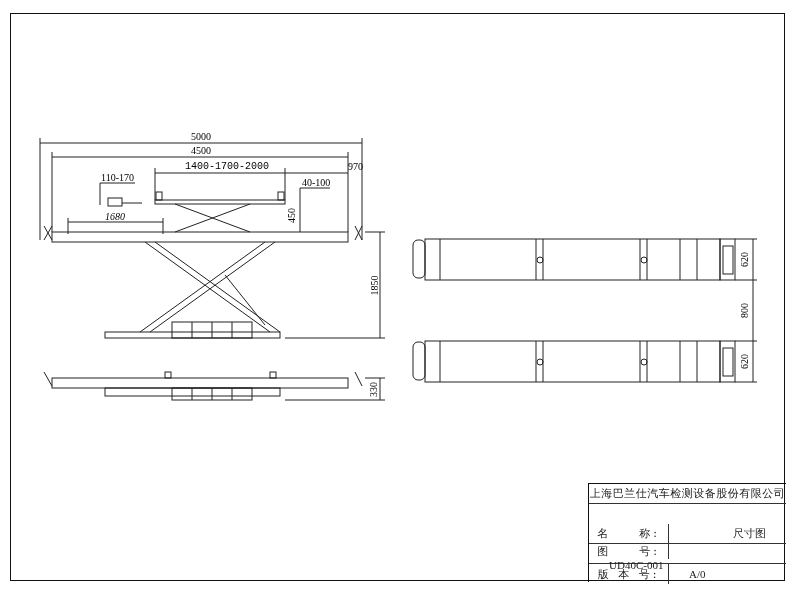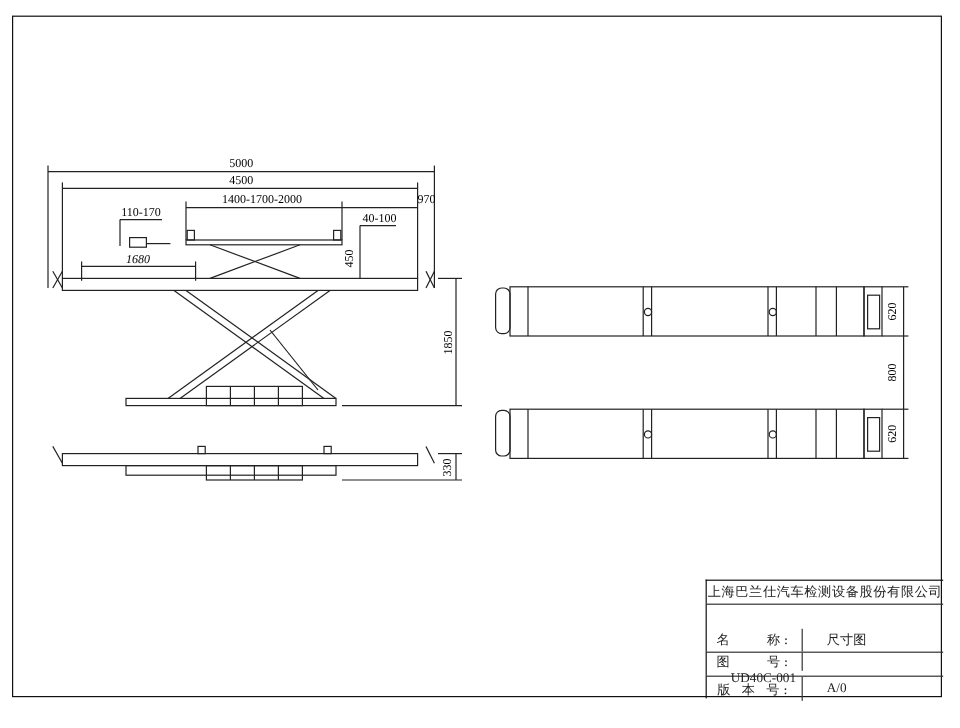--- a/index.html
+++ b/index.html
@@ -115,35 +115,35 @@
     <line x1="735" y1="382" x2="757" y2="382"></line>
   </g>
   <circle cx="540" cy="260" r="3" fill="none" stroke="#222"></circle>
   <circle cx="644" cy="260" r="3" fill="none" stroke="#222"></circle>
   <circle cx="540" cy="362" r="3" fill="none" stroke="#222"></circle>
   <circle cx="644" cy="362" r="3" fill="none" stroke="#222"></circle>
 </svg>
 
 <div style="position:absolute;left:191px;top:131px;font-size:10px;font-family:'Liberation Serif',serif;">5000</div>
 <div style="position:absolute;left:191px;top:145px;font-size:10px;font-family:'Liberation Serif',serif;">4500</div>
-<div style="position:absolute;left:185px;top:161px;font-size:10px;font-family:Liberation Serif, serif;">1400-1700-2000</div>
+<div style="position:absolute;left:185px;top:161px;font-size:10px;font-family:Liberation Mono, monospace;">1400-1700-2000</div>
 <div style="position:absolute;left:308px;top:161px;font-size:10px;font-family:Liberation Serif, serif;margin-left:40px;">970</div>
 <div style="position:absolute;left:302px;top:177px;font-size:10px;font-family:'Liberation Serif',serif;">40-100</div>
 <div style="position:absolute;left:101px;top:172px;font-size:10px;font-family:'Liberation Serif',serif;">110-170</div>
 <div style="position:absolute;left:105px;top:211px;font-size:10px;font-family:'Liberation Serif',serif;font-style:italic;">1680</div>
 <div style="position:absolute;left:284px;top:210px;font-size:10px;font-family:'Liberation Serif',serif;transform:rotate(-90deg);">450</div>
 <div style="position:absolute;left:364px;top:280px;font-size:10px;font-family:'Liberation Serif',serif;transform:rotate(-90deg);">1850</div>
 <div style="position:absolute;left:366px;top:384px;font-size:10px;font-family:'Liberation Serif',serif;transform:rotate(-90deg);">330</div>
 <div style="position:absolute;left:737px;top:254px;font-size:10px;font-family:'Liberation Serif',serif;transform:rotate(-90deg);">620</div>
 <div style="position:absolute;left:737px;top:305px;font-size:10px;font-family:'Liberation Serif',serif;transform:rotate(-90deg);">800</div>
 <div style="position:absolute;left:737px;top:356px;font-size:10px;font-family:'Liberation Serif',serif;transform:rotate(-90deg);">620</div>
 
 <div class="title-block">
   <div class="tb-row r0">上海巴兰仕汽车检测设备股份有限公司</div>
-  <div class="tb-row" style="top:40px;">
+  <div class="tb-row" style="top:40px;gap:44px;">
     <div class="tb-lbl">名　　称:</div>
     <div class="tb-val">尺寸图</div>
   </div>
   <div class="tb-row" style="top:60px;flex-direction:column;">
     <div class="tb-lbl">图　　号:</div>
     <div class="tb-val">UD40C-001</div>
   </div>
   <div class="tb-row" style="top:80px;border-bottom:none;">
     <div class="tb-lbl">版 本 号:</div>
     <div class="tb-val">A/0</div>

